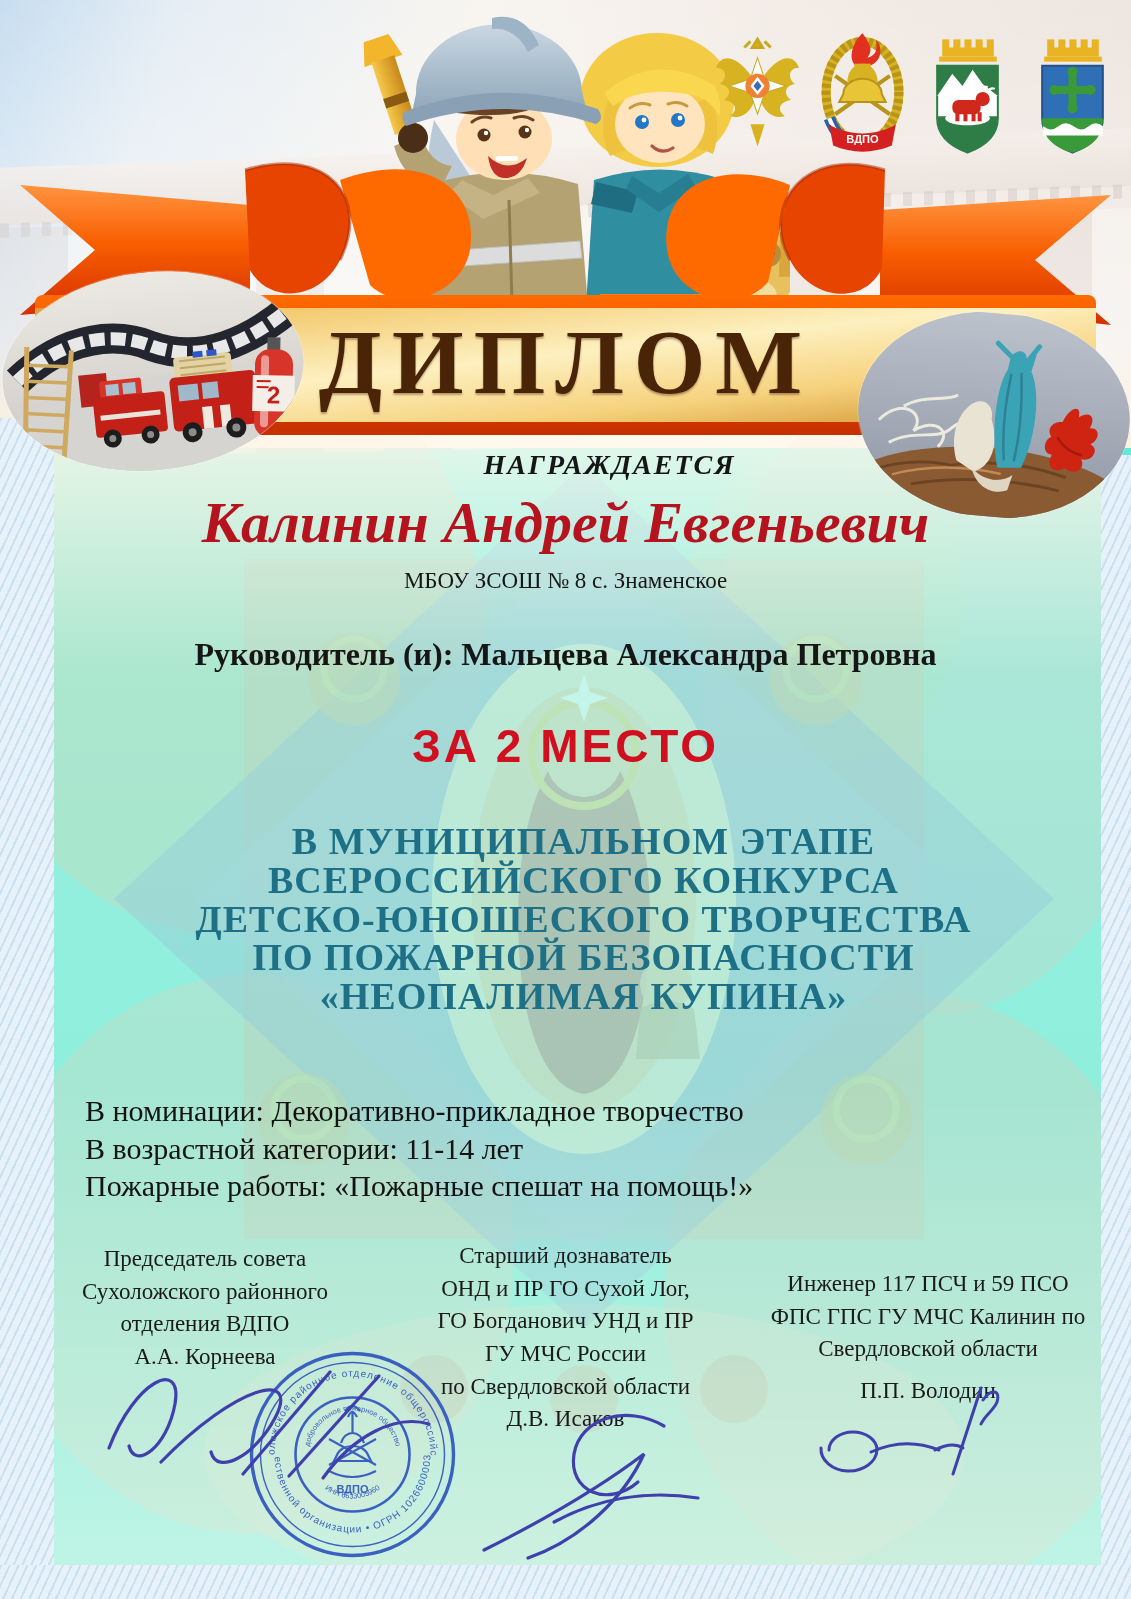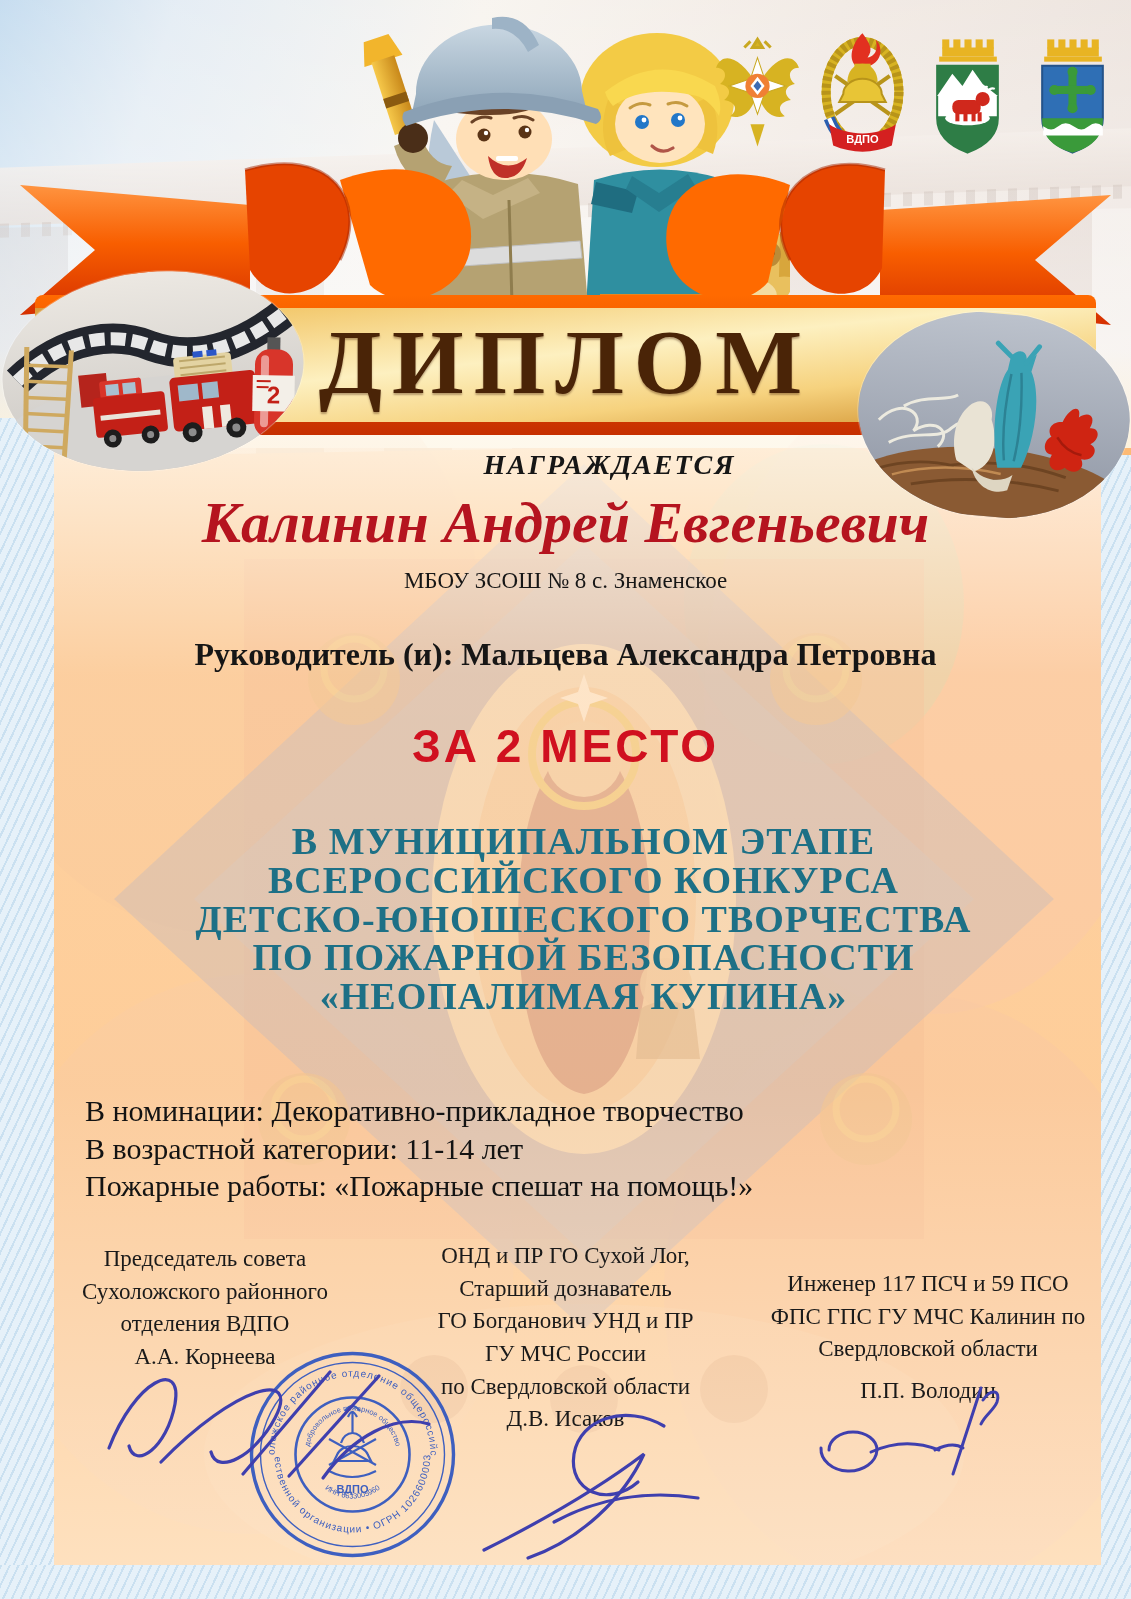--- a/index.html
+++ b/index.html
@@ -1,17 +1,17 @@
 <!DOCTYPE html>
 <html><head>
 <meta charset="utf-8">
 <style>
   html,body{margin:0;padding:0;background:#9aa0a6;}
   .page{position:relative;width:1131px;height:1599px;margin:0 auto;overflow:hidden;
-        background:#fdba74;font-family:"Liberation Serif","DejaVu Serif",serif;}
+        background:#5eead4;font-family:"Liberation Serif","DejaVu Serif",serif;}
   
   .hero{position:absolute;left:0;top:0;width:100%;height:448px;
         background:linear-gradient(108deg,#b9d5ec 0%,#dfe9f2 14%,#f6f2ec 38%,#efe6df 66%,#e7dcd5 100%);}
   .hero .cornice{position:absolute;left:0;top:148px;right:0;height:58px;opacity:.75;
         background:linear-gradient(#f1e8e1,#dccdc3);transform:skewY(-2deg);}
   .hero .dentils{position:absolute;left:0;top:204px;right:0;height:14px;opacity:.5;transform:skewY(-2deg);
         background:repeating-linear-gradient(90deg,rgba(146,121,108,.55) 0 9px,transparent 9px 21px);}
   .hero .columns{position:absolute;left:0;top:218px;right:0;height:230px;opacity:.5;transform:skewY(-1deg);
         background:repeating-linear-gradient(90deg,rgba(196,174,162,.6) 0 68px,rgba(246,242,238,.95) 68px 128px);}
   .hero .wash{position:absolute;inset:0;
@@ -413,22 +413,22 @@
     <div>Пожарные работы: «Пожарные спешат на помощь!»</div>
   </div>
 
   <div class="sig sig-left">
     <div>Председатель совета</div>
     <div>Сухоложского районного</div>
     <div>отделения ВДПО</div>
     <div>А.А. Корнеева</div>
   </div>
   <div class="sig sig-mid">
+    <div>Старший дознаватель</div>
     <div>ОНД и ПР ГО Сухой Лог,</div>
-    <div>Старший дознаватель</div>
     <div>ГО Богданович УНД и ПР</div>
     <div>ГУ МЧС России</div>
     <div>по Свердловской области</div>
     <div>Д.В. Исаков</div>
   </div>
   <div class="sig sig-right">
     <div>Инженер 117 ПСЧ и 59 ПСО</div>
     <div>ФПС ГПС ГУ МЧС Калинин по</div>
     <div>Свердловской области</div>
   </div>

